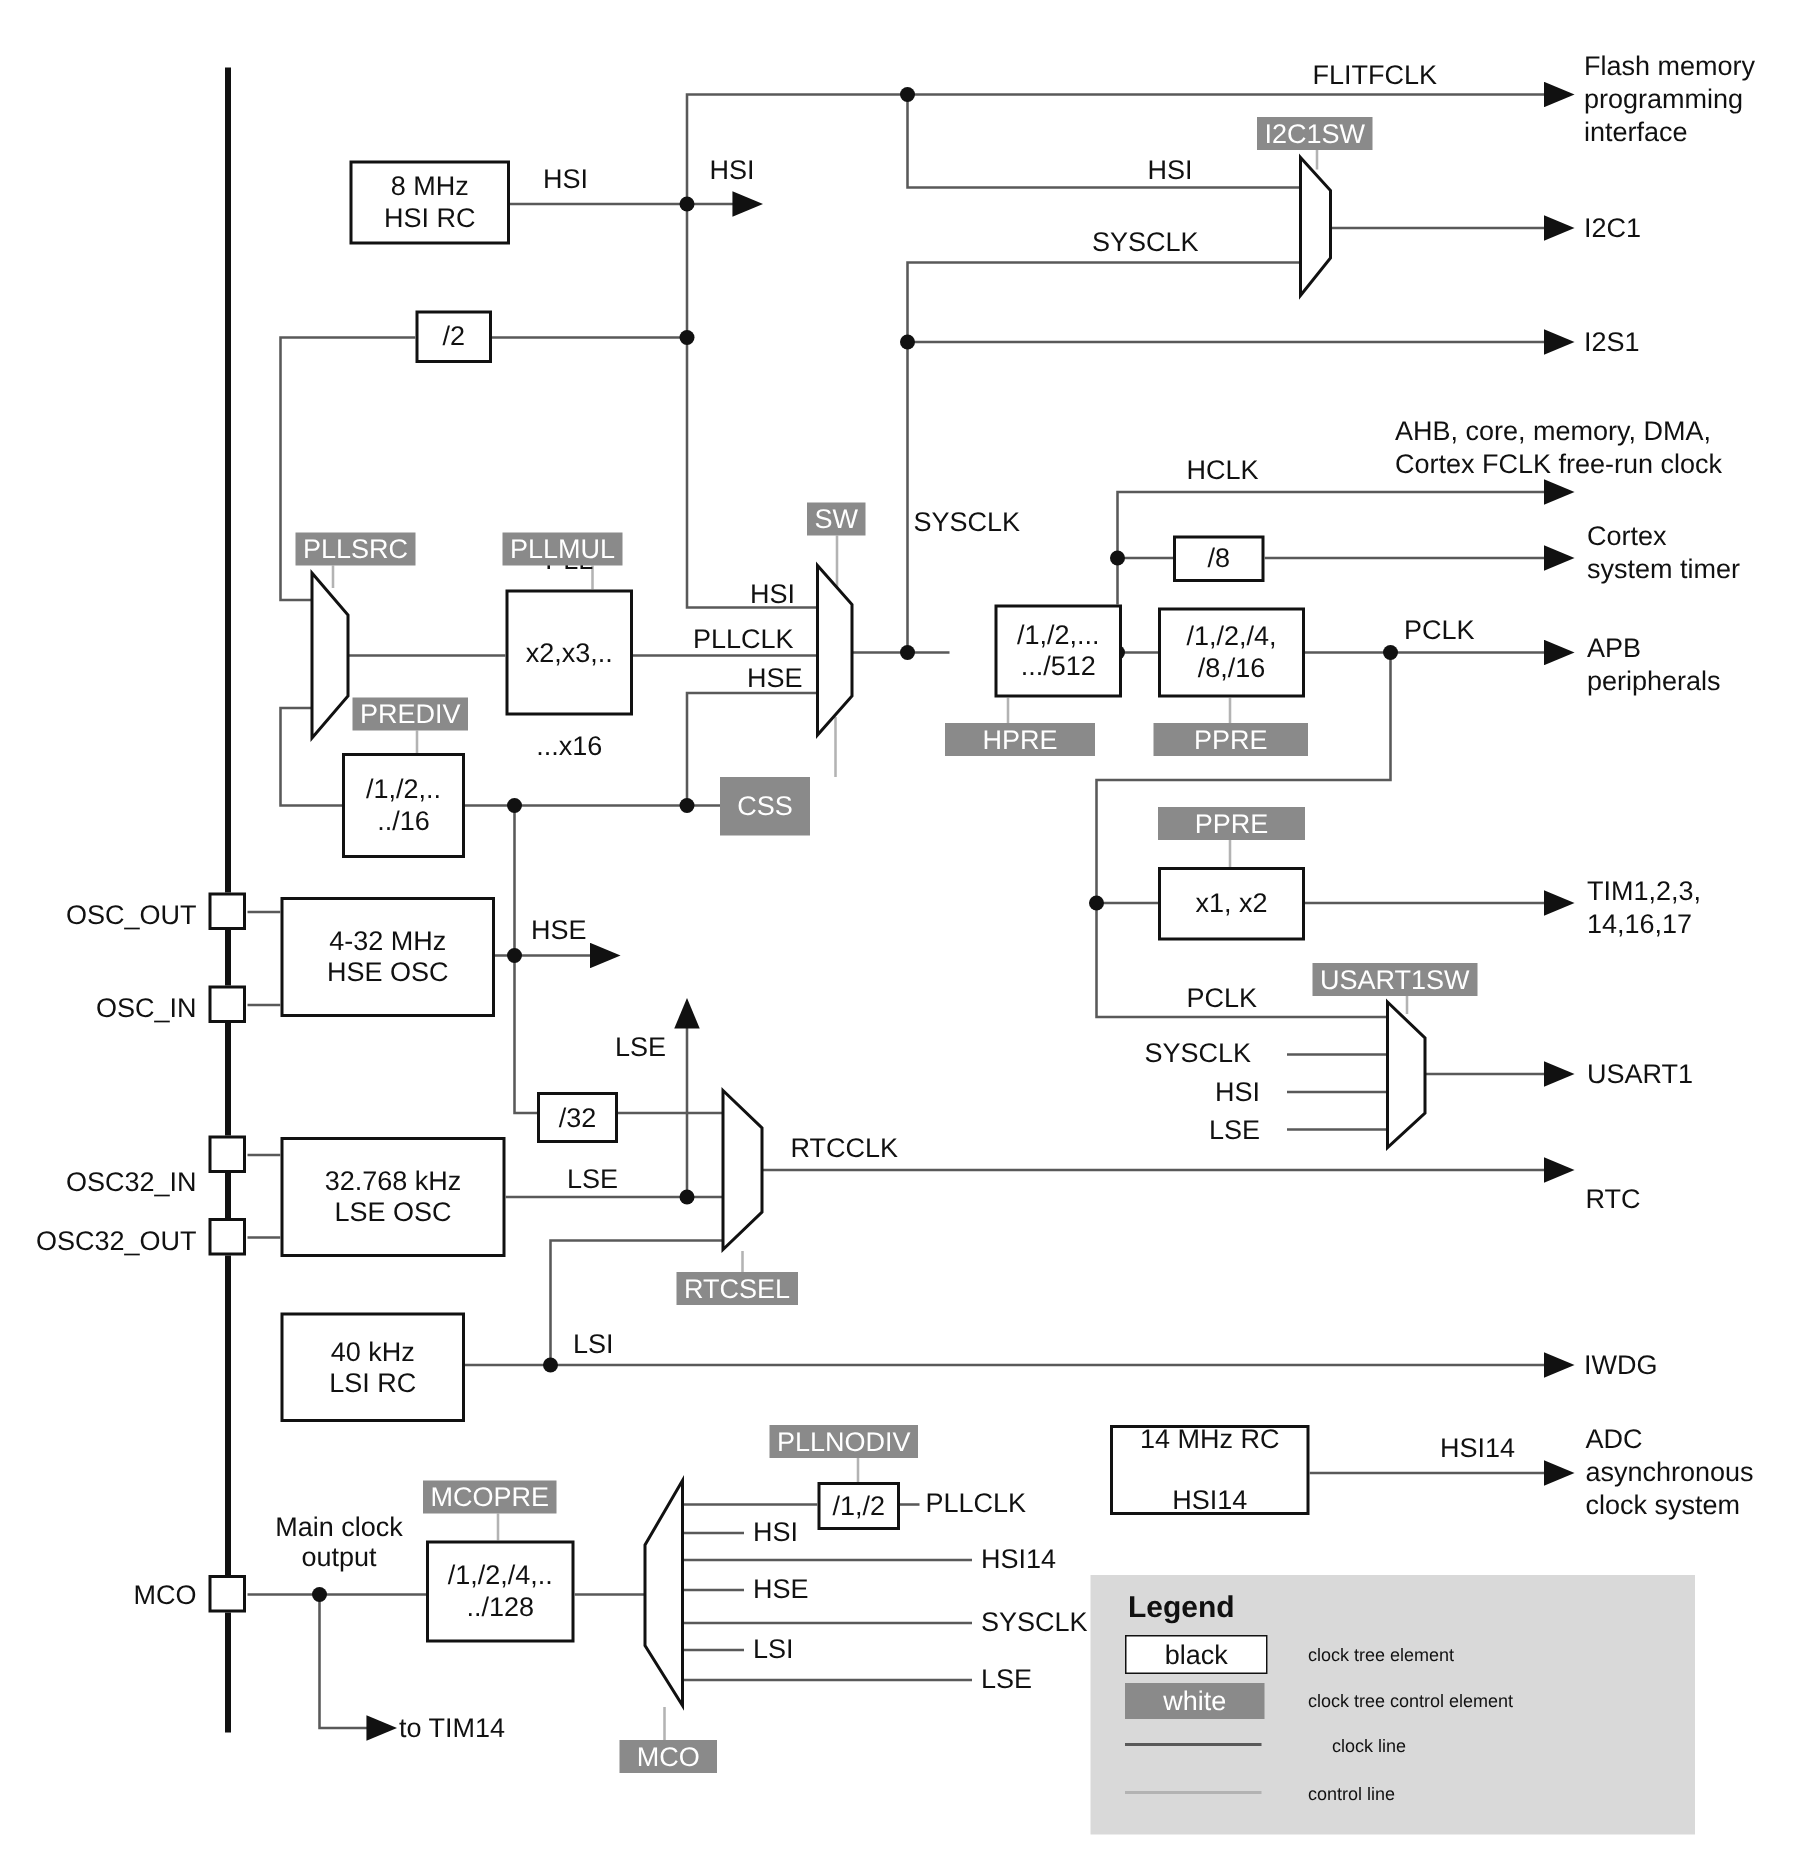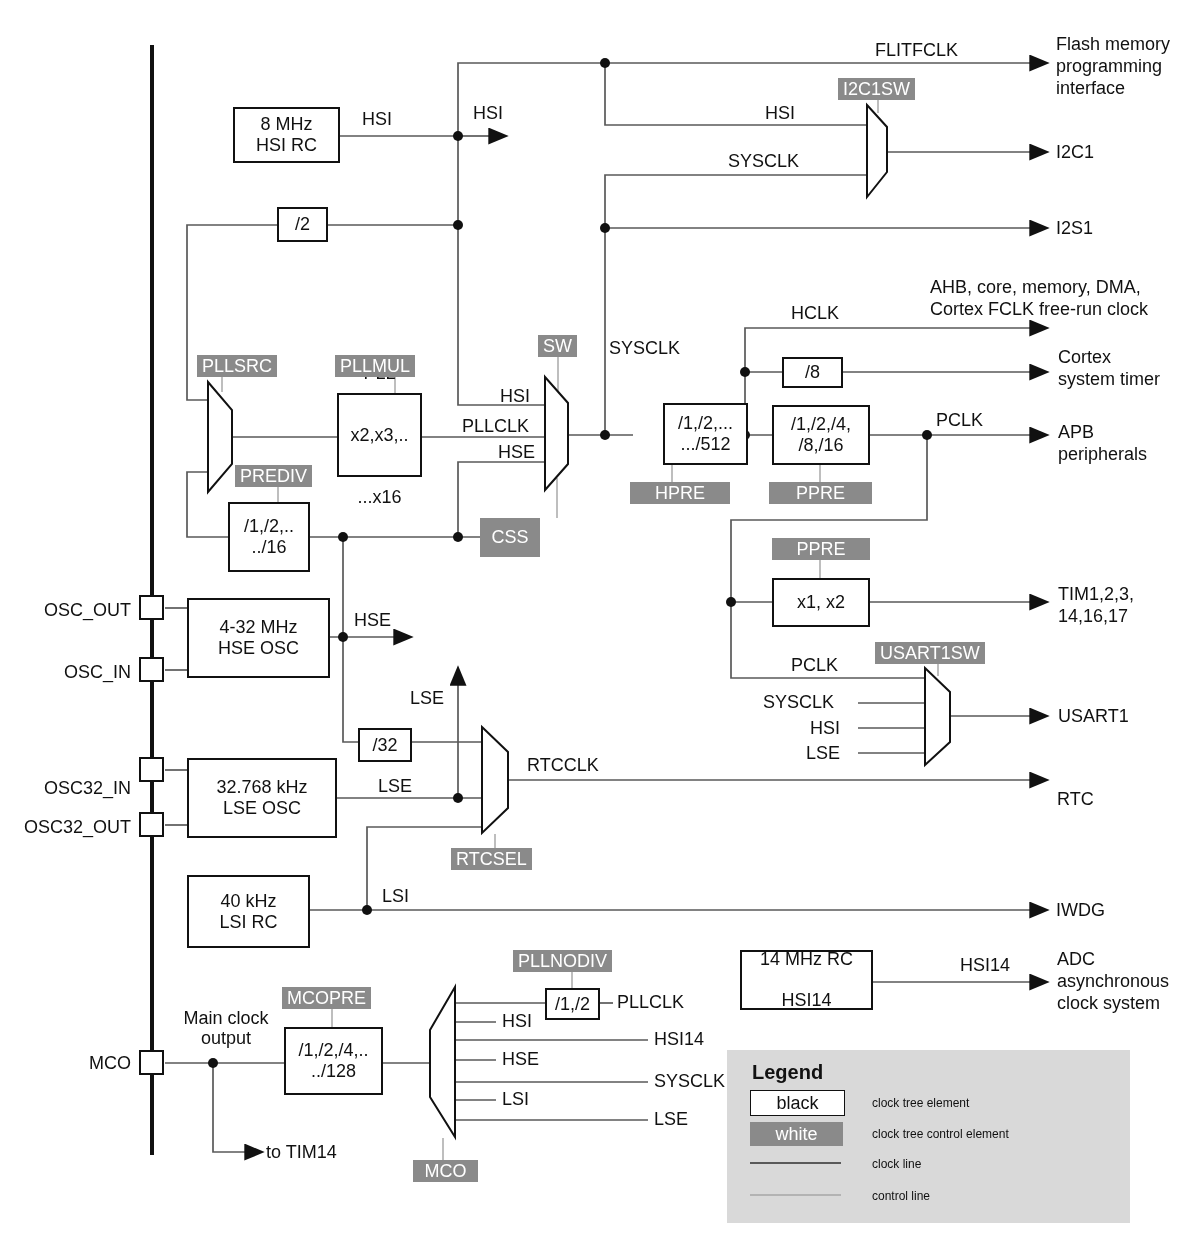--- a/index.html
+++ b/index.html
@@ -289,17 +289,17 @@
   </div>
 
   <div class="legend">
     <div class="title">Legend</div>
     <div class="lg-box lg-black">black</div>
     <div class="lg-box lg-white">white</div>
     <div class="lg-line" style="top:112px;"></div>
     <div class="lg-line lg-ctl" style="top:144px;"></div>
     <div class="lg-txt" style="top:43px;">clock tree element</div>
     <div class="lg-txt" style="top:74px;">clock tree control element</div>
-    <div class="lg-txt" style="top:104px;">clock line</div>
+    <div class="lg-txt" style="top:104px;margin-left:16px;">clock line</div>
     <div class="lg-txt" style="top:136px;">control line</div>
   </div>
 
 </div>
 
 </body></html>

